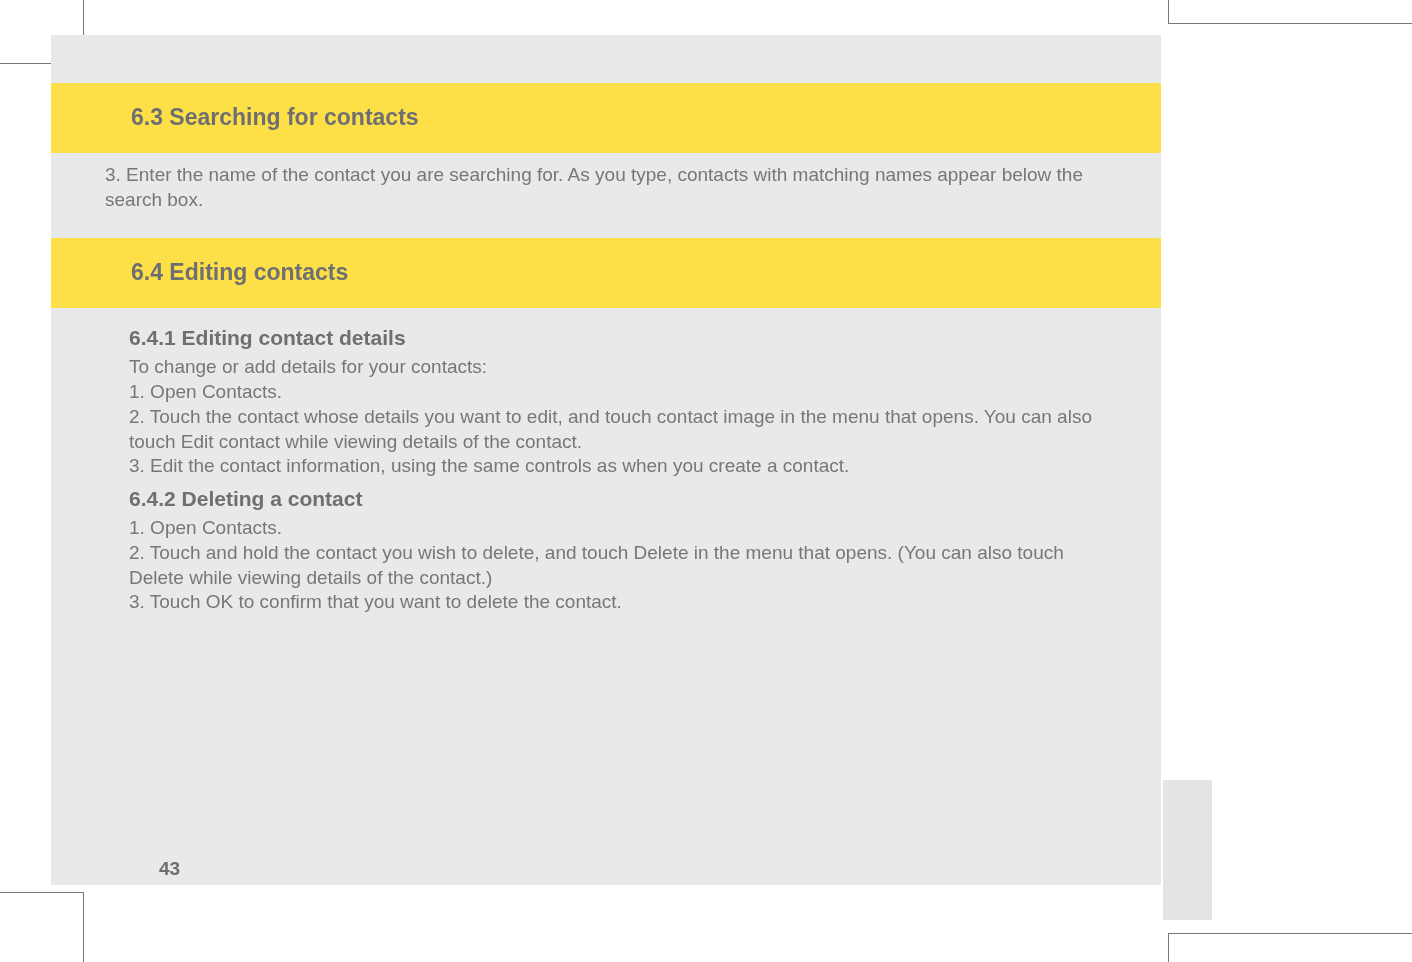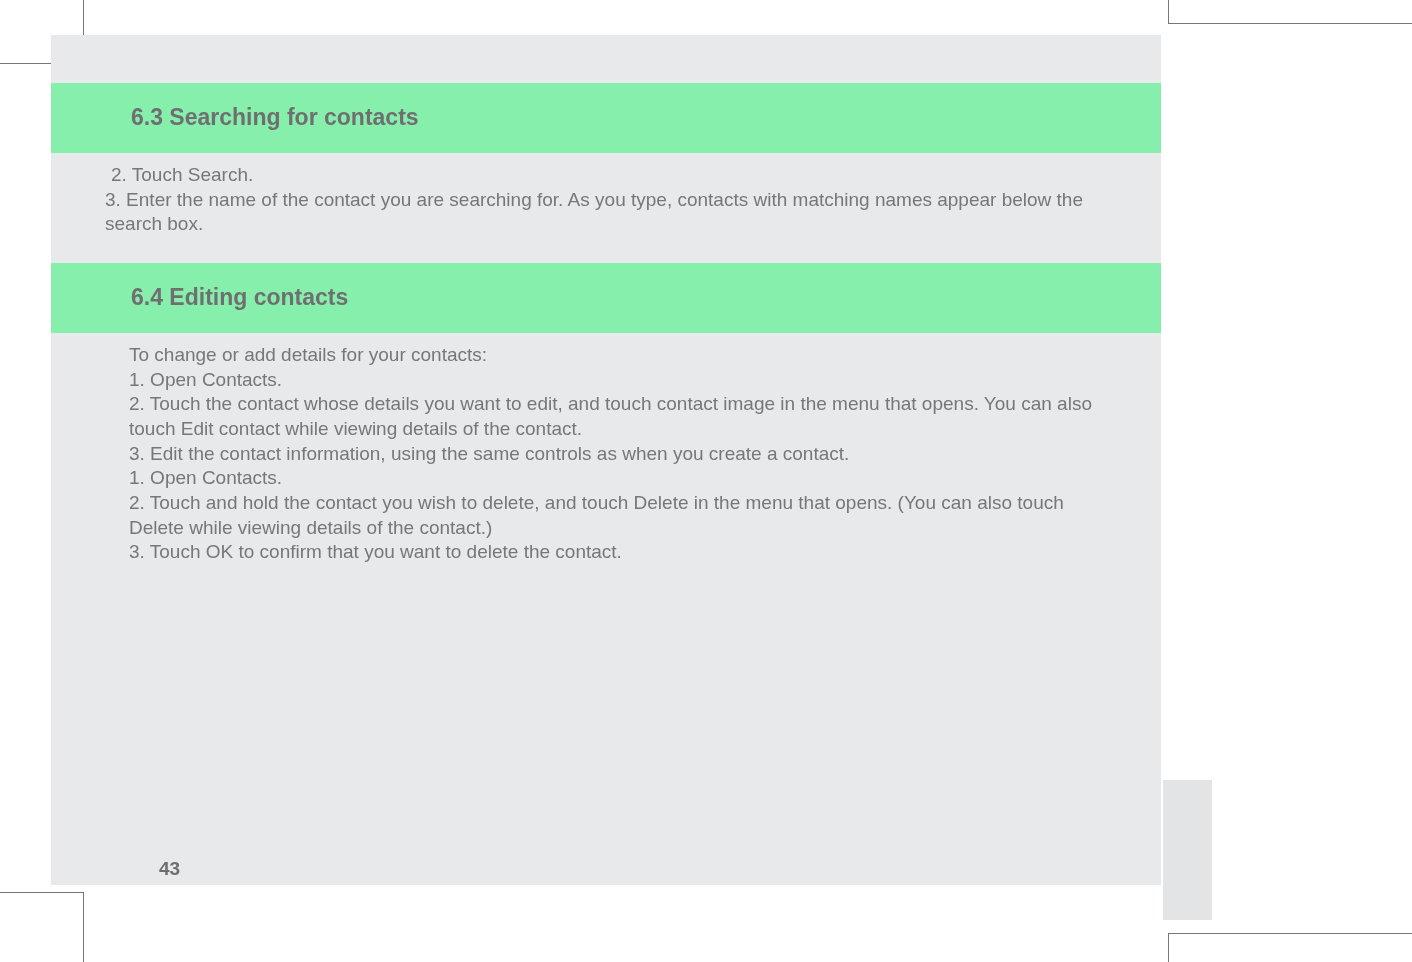--- a/index.html
+++ b/index.html
@@ -35,21 +35,21 @@
     left: 1112px;
     top: 745px;
     width: 49px;
     height: 140px;
     background: #e3e4e5;
   }
   .content {
     padding: 0;
   }
   .section-head {
-    background: #86efac;
+    background: #fde047;
     padding: 20px 0 20px 80px;
     font-weight: 600;
     font-size: 23px;
     color: #6f6f72;
   }
   .section-body {
     padding: 10px 60px 20px 54px;
   }
   .indent-body {
     padding: 10px 54px 10px 78px;
@@ -88,34 +88,35 @@
 <div class="page">
   <div class="bottom-tab"></div>
 
   <div class="content">
 
     <div style="height:48px;"></div>
 
     <div class="section-head">6.3 Searching for contacts</div>
 
     <div class="section-body">
-      <p class="step step-ind"> 2. Touch Search.</p>
       <p class="step"> 3. Enter the name of the contact you are searching for. As you type, contacts with matching names appear below the search box.</p>
     </div>
 
     <div style="height:6px;"></div>
 
     <div class="section-head">6.4 Editing contacts</div>
 
     <div class="indent-body">
+      <div class="sub-head">6.4.1 Editing contact details</div>
       <p class="para">To change or add details for your contacts:</p>
       <p class="step"> 1. Open Contacts.</p>
       <p class="step">2. Touch the contact whose details you want to edit, and touch contact image in the menu that opens. You can also touch Edit contact while viewing details of the contact.</p>
       <p class="step"> 3. Edit the contact information, using the same controls as when you create a contact.</p>
 
+      <div class="sub-head">6.4.2 Deleting a contact</div>
       <p class="step"> 1. Open Contacts.</p>
       <p class="step">2. Touch and hold the contact you wish to delete, and touch Delete in the menu that opens. (You can also touch Delete while viewing details of the contact.)</p>
       <p class="step">3. Touch OK to confirm that you want to delete the contact.</p>
     </div>
 
   </div>
 
   <div class="page-num">43</div>
 </div>
 

